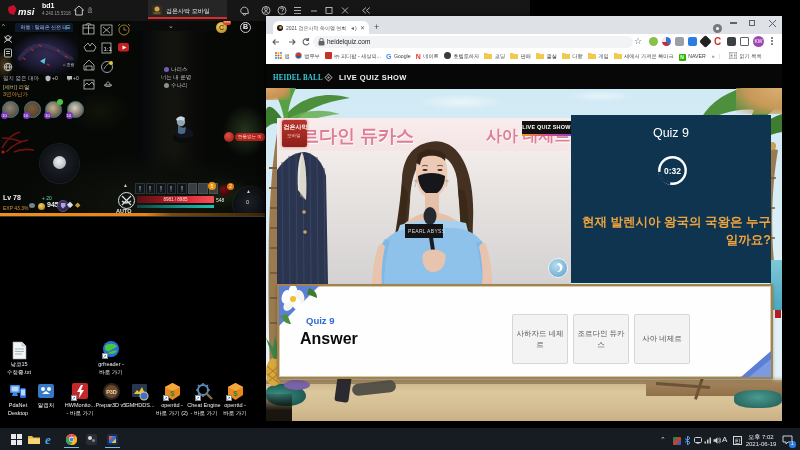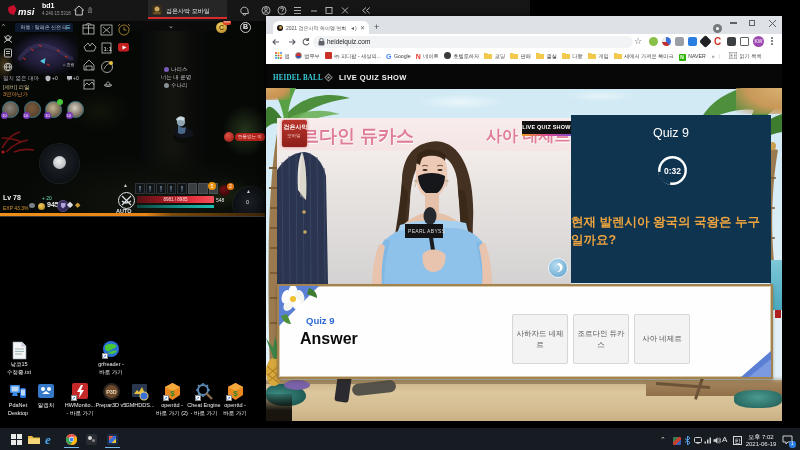--- a/index.html
+++ b/index.html
@@ -410,21 +410,21 @@
           </svg>
     </div>
 
     <div class="abs" id="quiz" style="left:305px;top:51px;width:200px;height:168px;background:#0f344f;">
       <div class="abs" style="left:0;top:11px;width:200px;text-align:center;color:#fff;font-size:12.5px;">Quiz 9</div>
       <svg class="abs" style="left:86px;top:40px;" width="31" height="31" viewBox="0 0 31 31">
         <circle cx="15.5" cy="15.5" r="13.2" fill="none" stroke="#fff" stroke-width="2.4"></circle>
         <path d="M13.2 28.5 A13.2 13.2 0 0 1 2.4 16.8" fill="none" stroke="#0f344f" stroke-width="3"></path>
         <text x="15.5" y="18.5" fill="#fff" font-size="8.5" font-weight="bold" text-anchor="middle" font-family="Liberation Sans">0:32</text>
       </svg>
-      <div class="abs" style="left:0;top:99px;width:200px;text-align:left;color:#eea43e;font-size:12.5px;font-weight:bold;line-height:17.5px;">현재 발렌시아 왕국의 국왕은 누구<br>일까요?</div>
+      <div class="abs" style="left:0;top:99px;width:200px;text-align:right;color:#eea43e;font-size:12.5px;font-weight:bold;line-height:17.5px;">현재 발렌시아 왕국의 국왕은 누구<br>일까요?</div>
     </div>
 
     <div class="abs" id="card" style="left:11px;top:220px;width:496px;height:95px;background:#fefefe;border:2.5px solid #a2824e;box-shadow:inset 0 0 0 1px #d8c9a8, 0 2px 3px rgba(60,40,10,.35);">
 
       <svg class="abs" style="left:0;top:0;" width="40" height="40" viewBox="0 0 40 40">
         <path d="M0 0 L40 0 L0 40 Z" fill="#5b7fd4"></path>
         <path d="M30 2 C36 4 38 8 38 12 L28 8 Z" fill="#3e7c30"></path>
         <path d="M2 30 C4 36 8 38 12 38 L8 28 Z" fill="#4d8f3c"></path>
         <g transform="translate(14,13)">
           <ellipse cx="0" cy="-7" rx="4.5" ry="7" fill="#fff"></ellipse>

